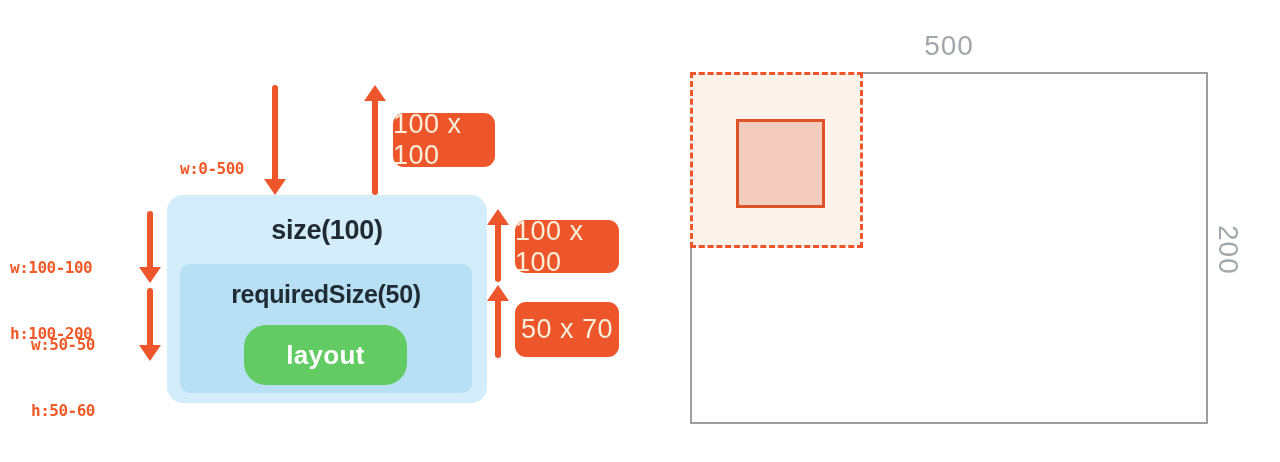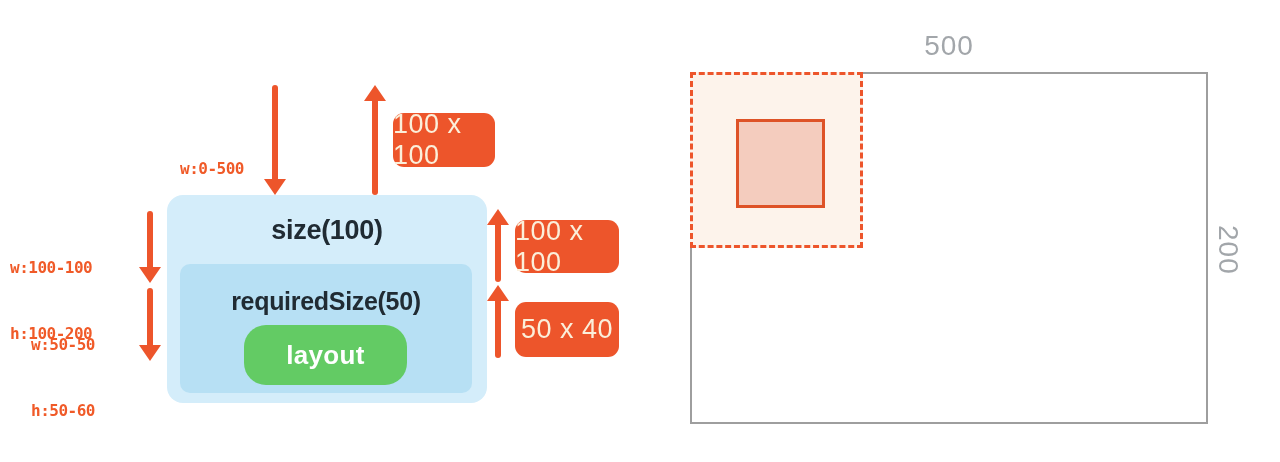--- a/index.html
+++ b/index.html
@@ -68,21 +68,21 @@
     color:var(--dark-text,#202B33);
     letter-spacing:-0.3px;
   }
   .inner-box{
     position:absolute;
     left:13px;top:69px;width:292px;height:129px;
     background:var(--inner-blue,#B7E0F4);
     border-radius:10px;
   }
   .inner-box-title{
-    position:absolute;left:0;top:23px;width:100%;
+    position:absolute;left:0;top:16px;width:100%;
     text-align:center;
     font-size:25px;font-weight:bold;
     color:var(--dark-text,#202B33);
     letter-spacing:-0.3px;
   }
   .layout-btn{
     position:absolute;
     left:64px;top:61px;width:163px;height:60px;
     background:var(--green,#63CB64);
     border-radius:22px;
@@ -176,21 +176,21 @@
     <div class="arrow up" style="left:487px;top:209px;height:73px;">
       <div class="shaft"></div>
       <div class="head"></div>
     </div>
     <div class="badge" style="left:515px;top:220px;width:104px;height:53px;">100 x 100</div>
 
     <div class="arrow up" style="left:487px;top:285px;height:73px;">
       <div class="shaft"></div>
       <div class="head"></div>
     </div>
-    <div class="badge" style="left:515px;top:302px;width:104px;height:55px;">50 x 40</div>
+    <div class="badge" style="left:515px;top:302px;width:104px;height:55px;">50 x 70</div>
   </div>
 
   <div>
     <div class="dim-label width">500</div>
     <div class="dim-label height">200</div>
 
     <div class="parent-rect"></div>
 
     <div class="measured-dashed">
       <div class="placed-square"></div>

